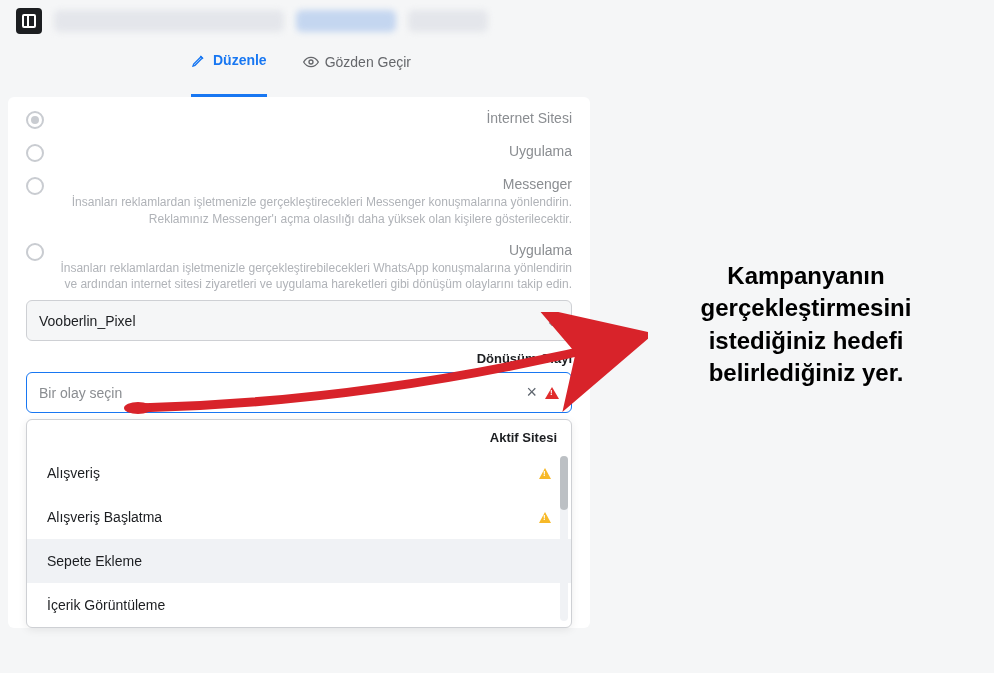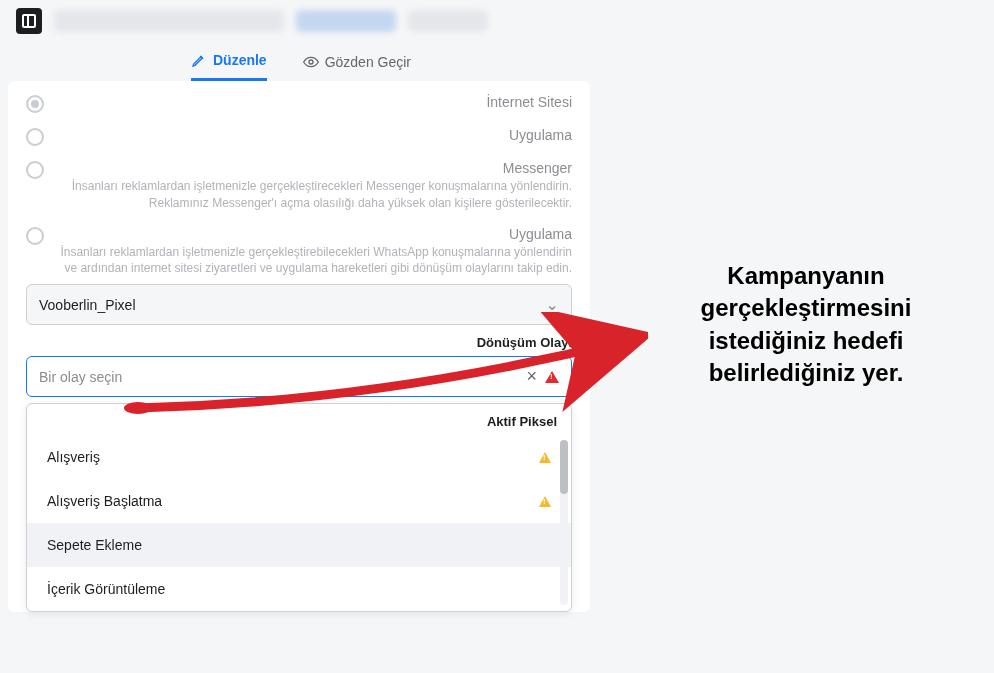--- a/index.html
+++ b/index.html
@@ -56,21 +56,21 @@
       gap: 36px;
       padding: 10px 0 0 0;
       width: 602px;
     }
     .tab {
       display: flex;
       align-items: center;
       gap: 6px;
       color: #65676b;
       font-size: 14px;
-      padding-bottom: 10px;
+      padding-bottom: 26px;
       cursor: pointer;
     }
     .tab.active {
       color: #1877f2;
       border-bottom: 3px solid #1877f2;
       font-weight: 600;
     }
     .tab svg { width: 16px; height: 16px; }
     .main-layout {
       display: flex;
@@ -293,21 +293,21 @@
     <div class="section-label">Dönüşüm Olayı</div>
     <div class="event-box">
       <span class="placeholder">Bir olay seçin</span>
       <span class="right">
         <span class="clear">×</span>
         <span class="warn-tri"></span>
       </span>
     </div>
 
     <div class="dropdown-panel">
-      <div class="dropdown-header">Aktif Piksel</div>
+      <div class="dropdown-header">Aktif Sitesi</div>
       <div class="dropdown-scroll">
         <div class="dropdown-item">
           <span>Alışveriş</span>
           <span class="warn-tri small-yellow"></span>
         </div>
         <div class="dropdown-item">
           <span>Alışveriş Başlatma</span>
           <span class="warn-tri small-yellow"></span>
         </div>
         <div class="dropdown-item sel">

